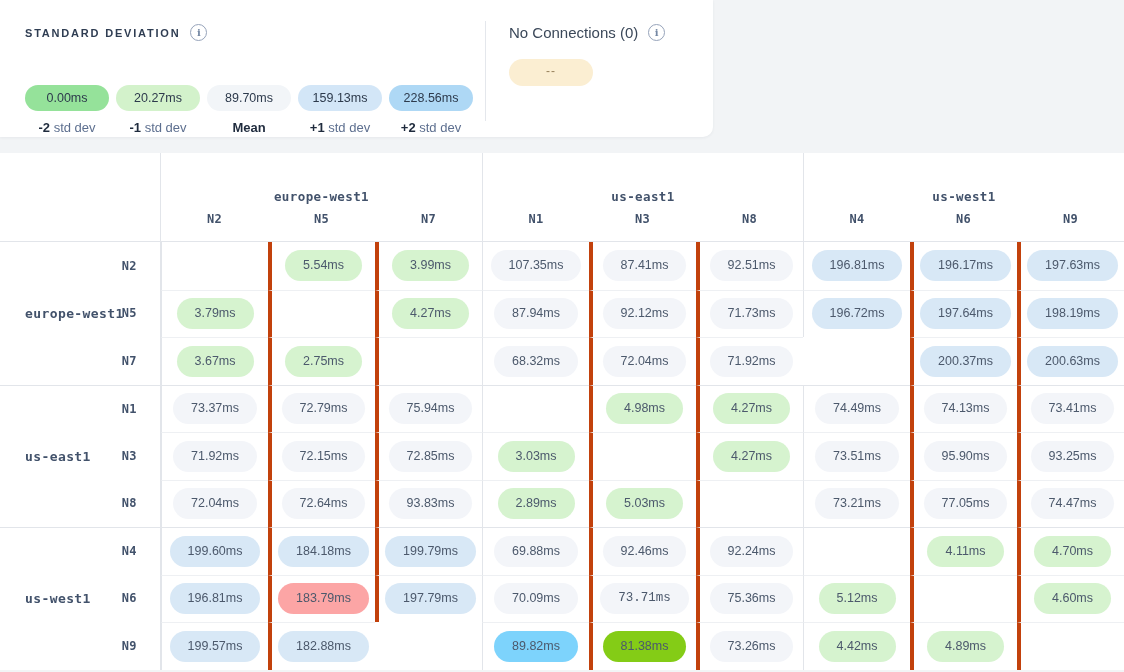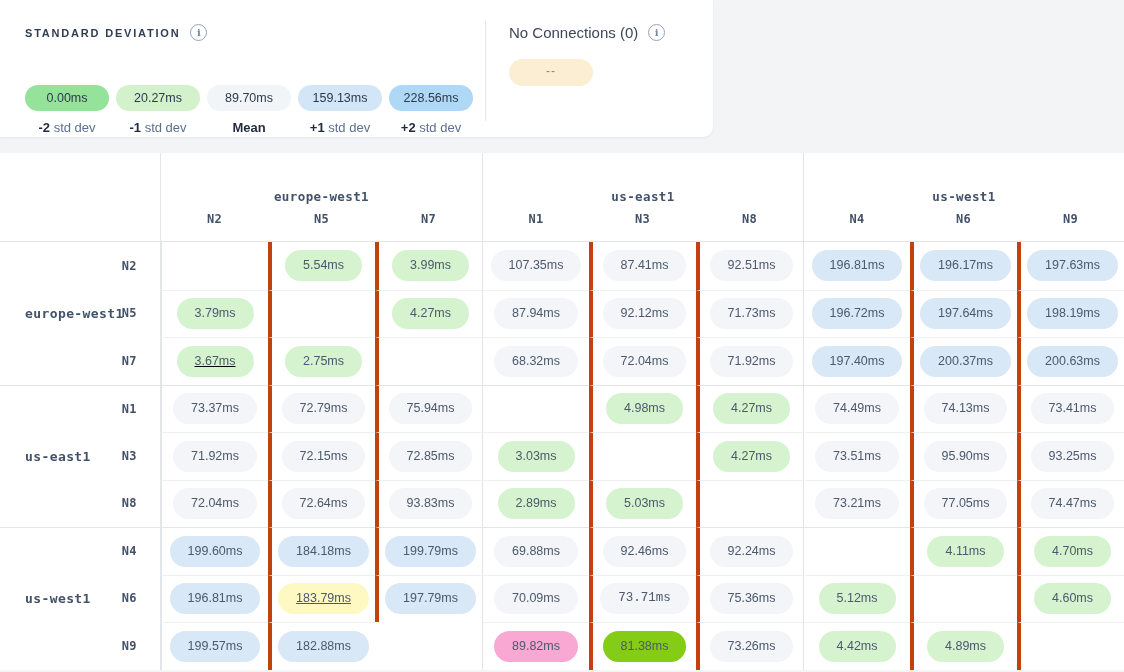--- a/index.html
+++ b/index.html
@@ -201,39 +201,36 @@
     </div>
     <div class="mcell inner-left row-light-top" style="grid-area: 4 / 9;">
       <div class="cell-pill" style="background: rgb(216, 232, 246);">197.64ms</div>
     </div>
     <div class="mcell inner-left row-light-top" style="grid-area: 4 / 10;">
       <div class="cell-pill" style="background: rgb(216, 232, 246);">198.19ms</div>
     </div>
     <div class="mcell rowlabel" style="grid-area: 5 / 1;">
       <span class="mono node-side">N7</span>
     </div>
-    <div class="mcell sep-left row-light-top" style="grid-area: 5 / 2; text-decoration: underline;">
+    <div class="mcell sep-left row-light-top" style="grid-area: 5 / 2;">
       <div class="cell-pill" style="background: rgb(214, 243, 207);">3.67ms</div>
     </div>
     <div class="mcell inner-left row-light-top" style="grid-area: 5 / 3;">
       <div class="cell-pill" style="background: rgb(214, 243, 207);">2.75ms</div>
     </div>
     <div class="mcell inner-left row-light-top" style="grid-area: 5 / 4;"></div>
     <div class="mcell sep-left row-light-top" style="grid-area: 5 / 5;">
       <div class="cell-pill" style="background: rgb(243, 245, 249);">68.32ms</div>
     </div>
     <div class="mcell inner-left row-light-top" style="grid-area: 5 / 6;">
       <div class="cell-pill" style="background: rgb(243, 245, 249);">72.04ms</div>
     </div>
     <div class="mcell inner-left row-light-top" style="grid-area: 5 / 7;">
       <div class="cell-pill" style="background: rgb(243, 245, 249);">71.92ms</div>
     </div>
-    <div class="mcell sep-left row-light-top" style="grid-area: 5 / 8;">
-      <div class="cell-pill" style="background: rgb(216, 232, 246);">197.40ms</div>
-    </div>
     <div class="mcell inner-left row-light-top" style="grid-area: 5 / 9;">
       <div class="cell-pill" style="background: rgb(216, 232, 246);">200.37ms</div>
     </div>
     <div class="mcell inner-left row-light-top" style="grid-area: 5 / 10;">
       <div class="cell-pill" style="background: rgb(216, 232, 246);">200.63ms</div>
     </div>
     <div class="mcell rowlabel row-group-top" style="grid-area: 6 / 1;">
       <span class="mono node-side">N1</span>
     </div>
     <div class="mcell sep-left row-group-top" style="grid-area: 6 / 2; text-align: right;">
@@ -347,21 +344,21 @@
       <div class="cell-pill" style="background: rgb(214, 243, 207);">4.70ms</div>
     </div>
     <div class="mcell rowlabel" style="grid-area: 10 / 1;">
       <span class="mono region-side">us-west1</span>
       <span class="mono node-side">N6</span>
     </div>
     <div class="mcell sep-left row-light-top" style="grid-area: 10 / 2;">
       <div class="cell-pill" style="background: rgb(216, 232, 246);">196.81ms</div>
     </div>
     <div class="mcell inner-left row-light-top" style="grid-area: 10 / 3;">
-      <div class="cell-pill" style="background: #fef9c3; text-decoration: underline;">183.79ms</div>
+      <div class="cell-pill" style="background: #fca5a5;">183.79ms</div>
     </div>
     <div class="mcell inner-left row-light-top" style="grid-area: 10 / 4;">
       <div class="cell-pill" style="background: rgb(216, 232, 246);">197.79ms</div>
     </div>
     <div class="mcell sep-left row-light-top" style="grid-area: 10 / 5;">
       <div class="cell-pill" style="background: rgb(243, 245, 249);">70.09ms</div>
     </div>
     <div class="mcell inner-left row-light-top" style="grid-area: 10 / 6;">
       <div class="cell-pill" style="background: rgb(243, 245, 249); font-family: Liberation Mono, monospace;">73.71ms</div>
     </div>
@@ -378,21 +375,21 @@
     <div class="mcell rowlabel" style="grid-area: 11 / 1;">
       <span class="mono node-side">N9</span>
     </div>
     <div class="mcell sep-left row-light-top" style="grid-area: 11 / 2;">
       <div class="cell-pill" style="background: rgb(216, 232, 246);">199.57ms</div>
     </div>
     <div class="mcell inner-left row-light-top" style="grid-area: 11 / 3;">
       <div class="cell-pill" style="background: rgb(216, 232, 246);">182.88ms</div>
     </div>
     <div class="mcell sep-left row-light-top" style="grid-area: 11 / 5;">
-      <div class="cell-pill" style="background: #f9a8d4;">89.82ms</div>
+      <div class="cell-pill" style="background: #7dd3fc;">89.82ms</div>
     </div>
     <div class="mcell inner-left row-light-top" style="grid-area: 11 / 6;">
       <div class="cell-pill" style="background: #84cc16;">81.38ms</div>
     </div>
     <div class="mcell inner-left row-light-top" style="grid-area: 11 / 7;">
       <div class="cell-pill" style="background: rgb(243, 245, 249);">73.26ms</div>
     </div>
     <div class="mcell sep-left row-light-top" style="grid-area: 11 / 8;">
       <div class="cell-pill" style="background: rgb(214, 243, 207);">4.42ms</div>
     </div>

